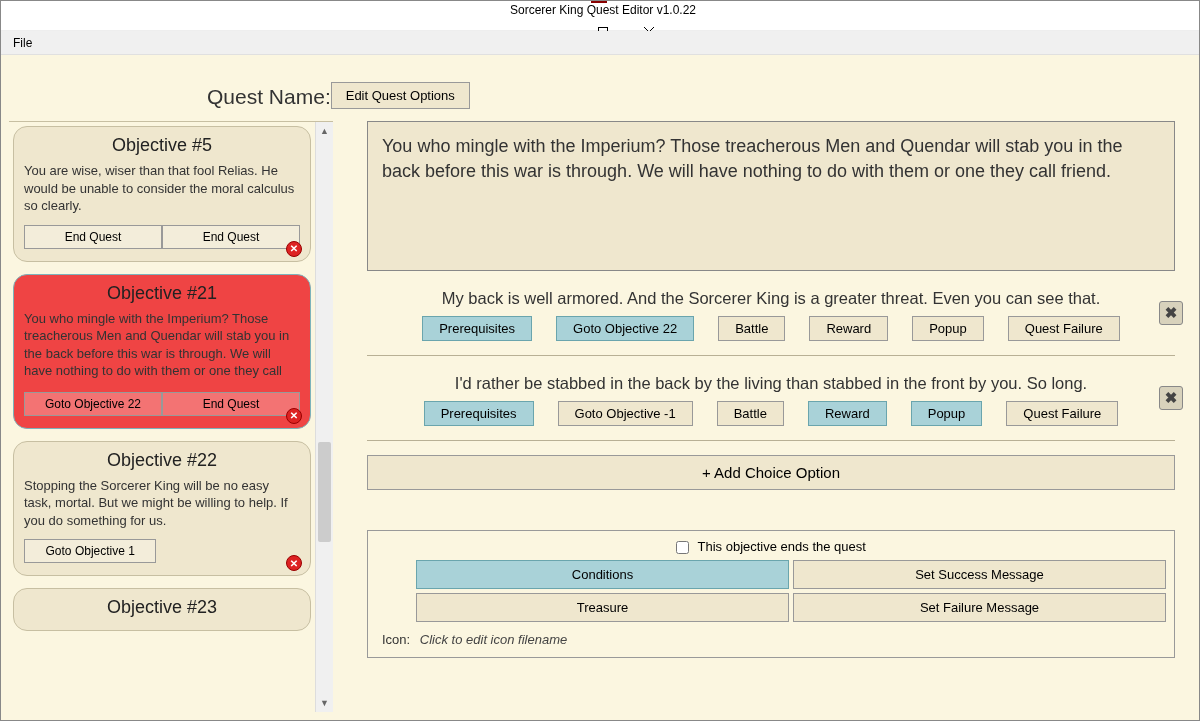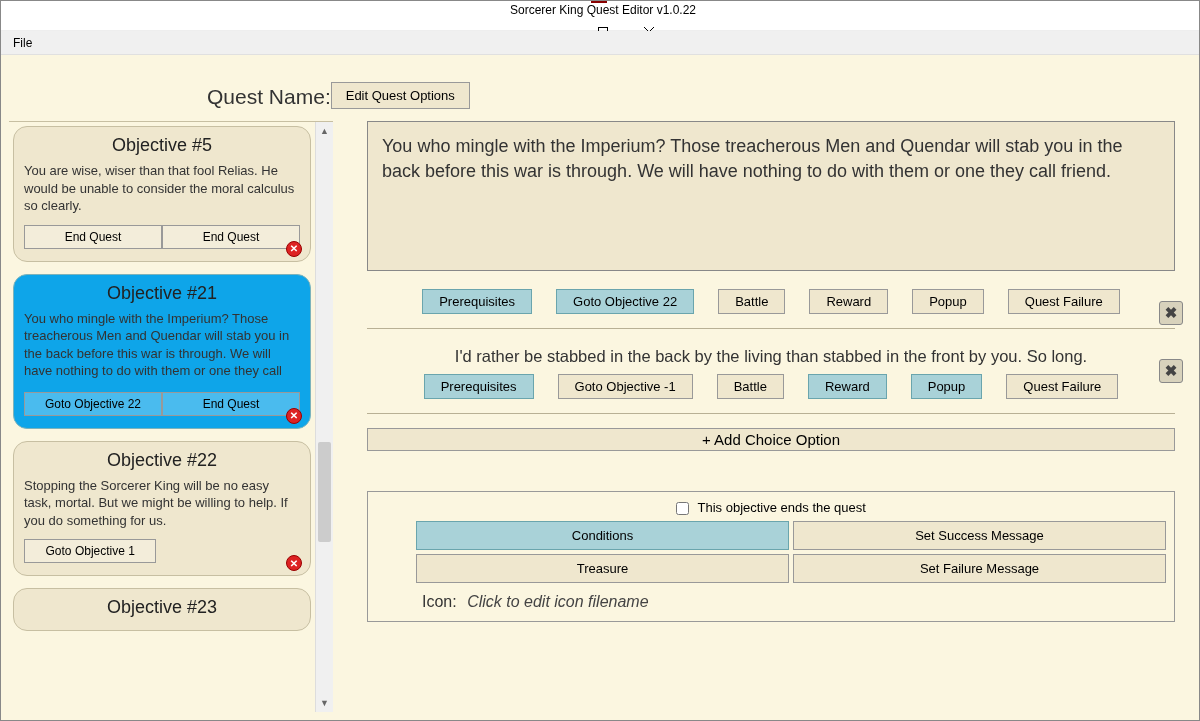--- a/index.html
+++ b/index.html
@@ -122,21 +122,21 @@
   }
   .obj-card {
     background: #efe7ce;
     border: 1px solid #c7bfa2;
     border-radius: 14px;
     margin-bottom: 12px;
     padding: 8px 10px 6px 10px;
     position: relative;
   }
   .obj-card.selected {
-    background: #0ea5e9;
+    background: #ef4444;
     border-color: #7cb3bb;
   }
   .obj-card h3 {
     text-align: center;
     font-weight: normal;
     font-size: 18px;
     color: #222;
     margin-bottom: 6px;
   }
   .obj-card .desc {
@@ -227,21 +227,21 @@
     cursor: pointer;
   }
   .choice-block .del .x {
     font-size: 15px; font-weight: bold; color: #444;
   }
   .add-choice {
     margin-top: 14px;
     border: 1px solid #999;
     background: #efe7ce;
     text-align: center;
-    padding: 2px;
+    padding: 8px;
     font-size: 15px;
     cursor: pointer;
   }
   .bottom-panel {
     margin-top: 40px;
     border: 1px solid #999;
     padding: 8px 8px 10px 8px;
   }
   .ends-row {
     text-align: center;
@@ -262,24 +262,23 @@
     padding: 6px;
     text-align: center;
     font-size: 13px;
     cursor: pointer;
   }
   .btn-grid .gbtn.on {
     background: #a9d2d8;
     border-color: #6aa5ad;
   }
   .icon-row {
-    font-size: 16px;
+    font-size: 13px;
     color: #333;
     padding-left: 6px;
-    margin-left: 40px;
   }
   .icon-row .ph { font-style: italic; color: #444; margin-left: 6px; }
 </style>
 </head>
 <body>
 
 <div class="titlebar">
   <div class="appicon"></div>
   <div class="title">Sorcerer King Quest Editor v1.0.22</div>
   <div class="winbtns">
@@ -357,20 +356,21 @@
         <div class="thumb"></div>
         <div class="arrow down">▼</div>
       </div>
     </div>
 
     <div class="detail">
 
       <div class="desc-box">You who mingle with the Imperium? Those treacherous Men and Quendar will stab you in the back before this war is through. We will have nothing to do with them or one they call friend.</div>
 
       <div class="choice-block">
+        <div class="choice-text">My back is well armored. And the Sorcerer King is a greater threat. Even you can see that.</div>
         <div class="choice-btns">
           <div class="cbtn on">Prerequisites</div>
           <div class="cbtn on">Goto Objective 22</div>
           <div class="cbtn">Battle</div>
           <div class="cbtn">Reward</div>
           <div class="cbtn">Popup</div>
           <div class="cbtn">Quest Failure</div>
         </div>
         <div class="del">
             <span class="x">✖</span>

